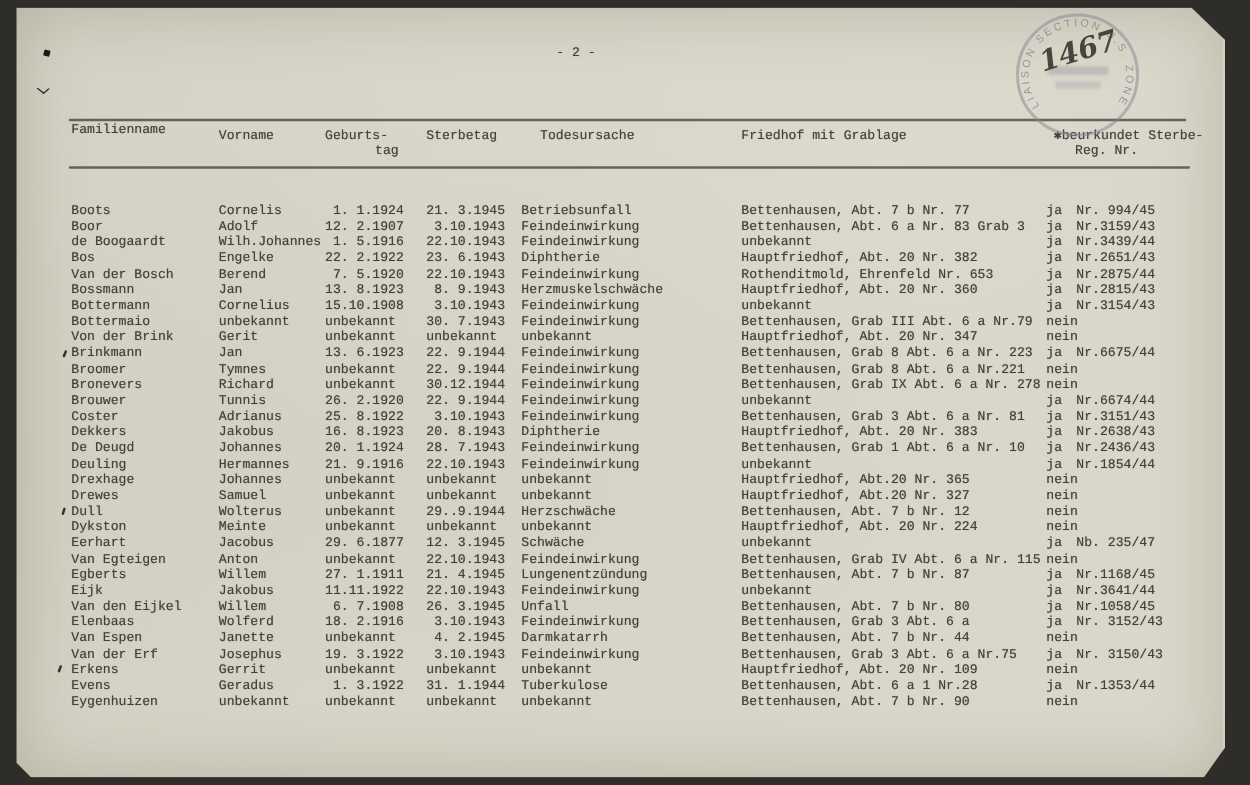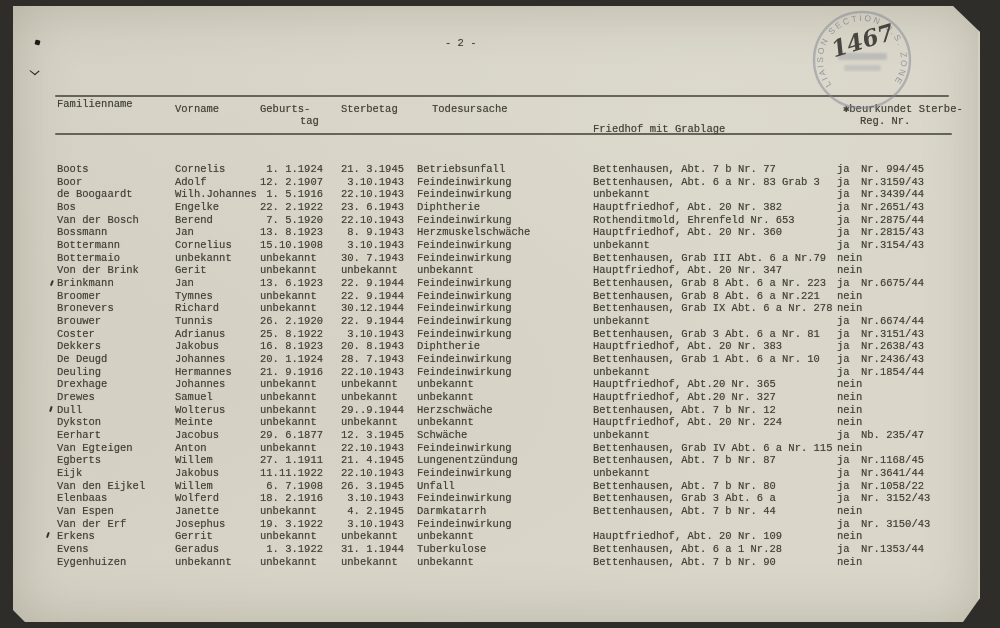--- a/index.html
+++ b/index.html
@@ -54,21 +54,21 @@
 
     <div class="rule rule-1"></div>
     <div class="rule rule-2"></div>
 
     <div class="txt" style="left:57px;top:98px;">Familienname</div>
     <div class="txt" style="left:175px;top:103px;text-align:center;">Vorname</div>
     <div class="txt" style="left:260px;top:103px;">Geburts-</div>
     <div class="txt" style="left:260px;top:115px;margin-left:40px;">tag</div>
     <div class="txt" style="left:341px;top:103px;">Sterbetag</div>
     <div class="txt" style="left:432px;top:103px;">Todesursache</div>
-    <div class="txt" style="left:593px;top:103px;margin-top:20px;">Friedhof mit Grablage</div>
+    <div class="txt" style="left:593px;top:103px;">Friedhof mit Grablage</div>
     <div class="txt" style="left:843px;top:103px;">✱beurkundet Sterbe-</div>
     <div class="txt" style="left:860px;top:115px;">Reg. Nr.</div>
 
     <div class="rows">
         <div class="row">
           <span class="cell c-name">Boots</span>
           <span class="cell c-vorname">Cornelis</span>
           <span class="cell c-geb"> 1. 1.1924</span>
           <span class="cell c-sterb">21. 3.1945</span>
           <span class="cell c-ursache">Betriebsunfall</span>
@@ -317,21 +317,21 @@
           <span class="cell c-nr">Nr.3641/44</span>
         </div>
         <div class="row">
           <span class="cell c-name">Van den Eijkel</span>
           <span class="cell c-vorname">Willem</span>
           <span class="cell c-geb"> 6. 7.1908</span>
           <span class="cell c-sterb">26. 3.1945</span>
           <span class="cell c-ursache">Unfall</span>
           <span class="cell c-friedhof">Bettenhausen, Abt. 7 b Nr. 80</span>
           <span class="cell c-beurk">ja</span>
-          <span class="cell c-nr">Nr.1058/22</span>
+          <span class="cell c-nr">Nr.1058/45</span>
         </div>
         <div class="row">
           <span class="cell c-name">Elenbaas</span>
           <span class="cell c-vorname">Wolferd</span>
           <span class="cell c-geb">18. 2.1916</span>
           <span class="cell c-sterb"> 3.10.1943</span>
           <span class="cell c-ursache">Feindeinwirkung</span>
           <span class="cell c-friedhof">Bettenhausen, Grab 3 Abt. 6 a</span>
           <span class="cell c-beurk">ja</span>
           <span class="cell c-nr">Nr. 3152/43</span>
@@ -345,20 +345,21 @@
           <span class="cell c-friedhof">Bettenhausen, Abt. 7 b Nr. 44</span>
           <span class="cell c-beurk">nein</span>
           <span class="cell c-nr"></span>
         </div>
         <div class="row">
           <span class="cell c-name">Van der Erf</span>
           <span class="cell c-vorname">Josephus</span>
           <span class="cell c-geb">19. 3.1922</span>
           <span class="cell c-sterb"> 3.10.1943</span>
           <span class="cell c-ursache">Feindeinwirkung</span>
+          <span class="cell c-friedhof">Bettenhausen, Grab 3 Abt. 6 a Nr.75</span>
           <span class="cell c-beurk">ja</span>
           <span class="cell c-nr">Nr. 3150/43</span>
         </div>
         <div class="row">
           <span class="cell c-name">Erkens</span>
           <span class="cell c-vorname">Gerrit</span>
           <span class="cell c-geb">unbekannt</span>
           <span class="cell c-sterb">unbekannt</span>
           <span class="cell c-ursache">unbekannt</span>
           <span class="cell c-friedhof">Hauptfriedhof, Abt. 20 Nr. 109</span>

